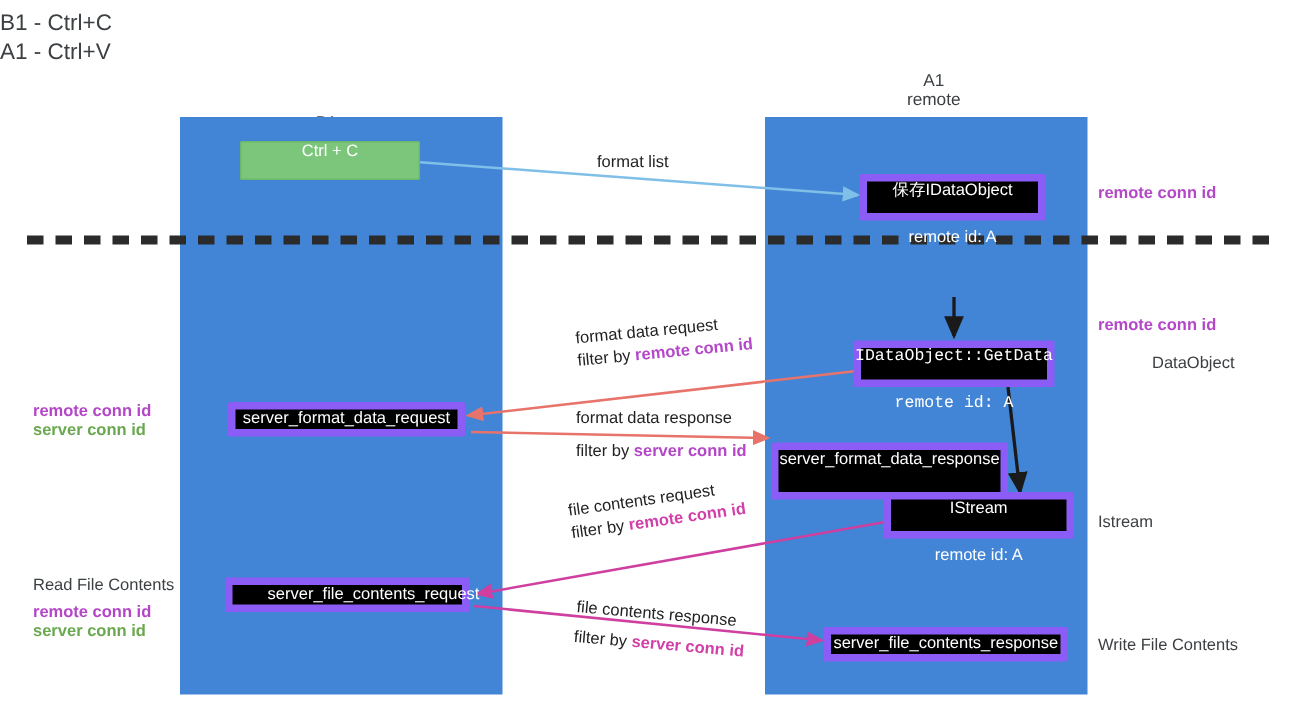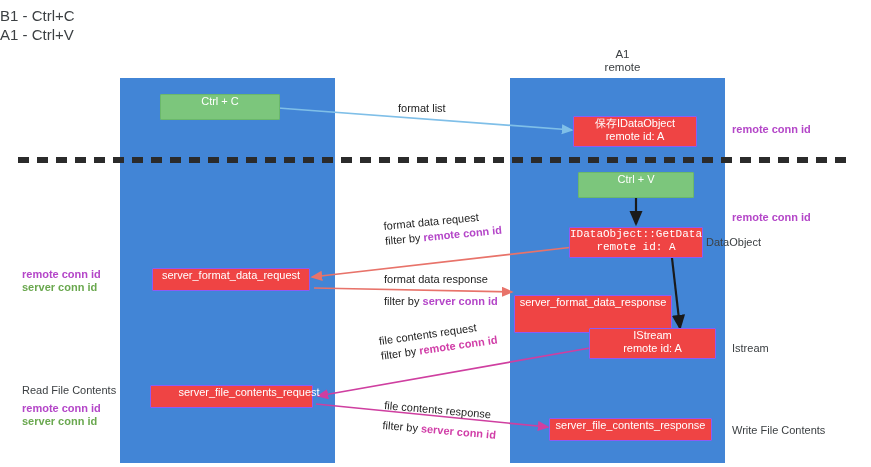--- a/index.html
+++ b/index.html
@@ -27,22 +27,22 @@
   .lane{position:absolute;background:#4285d6;}
 
   
   .node{
     position:absolute;box-sizing:border-box;
     display:flex;flex-direction:column;align-items:center;justify-content:flex-start;
     color:#ffffff;font-size:11px;line-height:13px;text-align:center;
     border-radius:1px;
   }
   .node.green{background:#7cc67c;border:1px solid #6bb86b;}
-  .node.orange{background:#ef4444;border:1px solid #8b5cf6;}
-  .node .l2{display:block;}
+  .node.orange{background:#000000;border:5px solid #8b5cf6;}
+  .node .l2{display:block;margin-top:18px;}
 
   
   .sidelbl{position:absolute;font-size:11px;line-height:13px;}
   .sidelbl .purple{color:#b446c8;font-weight:bold;}
   .sidelbl .green{color:#6aa84f;font-weight:bold;}
   .sidelbl .plain{color:#3c4043;}
 
   
   .edgelbl{position:absolute;font-size:11px;line-height:15px;color:#222;white-space:nowrap;}
   .edgelbl b.purple{color:#b446c8;font-weight:bold;}
@@ -108,23 +108,20 @@
 
   <div class="node green" style="left:160px;top:94px;width:120px;height:26px;">
     <span>Ctrl + C</span>
   </div>
 
   <div class="node orange" style="left:573px;top:116px;width:124px;height:31px;">
     <span>保存IDataObject</span>
     <span class="l2">remote id: A</span>
   </div>
 
-  <div class="node green" style="left:578px;top:172px;width:116px;height:26px;">
-    <span>Ctrl + V</span>
-  </div>
 
   <div class="node orange" style="left:569px;top:227px;width:134px;height:31px;font-family:Liberation Mono, monospace;">
     <span>IDataObject::GetData</span>
     <span class="l2">remote id: A</span>
   </div>
 
   <div class="node orange" style="left:152px;top:268px;width:158px;height:23px;">
     <span>server_format_data_request</span>
   </div>
 
@@ -170,21 +167,21 @@
   </div>
 
   <div class="sidelbl" style="left:732px;top:123px;">
     <span class="purple">remote conn id</span>
   </div>
 
   <div class="sidelbl" style="left:732px;top:211px;">
     <span class="purple">remote conn id</span>
   </div>
 
-  <div class="sidelbl" style="left:706px;top:236px;">
+  <div class="sidelbl" style="left:768px;top:236px;">
     <span class="plain">DataObject</span>
   </div>
 
   <div class="sidelbl" style="left:732px;top:342px;">
     <span class="plain">Istream</span>
   </div>
 
   <div class="sidelbl" style="left:732px;top:424px;">
     <span class="plain">Write File Contents</span>
   </div>

